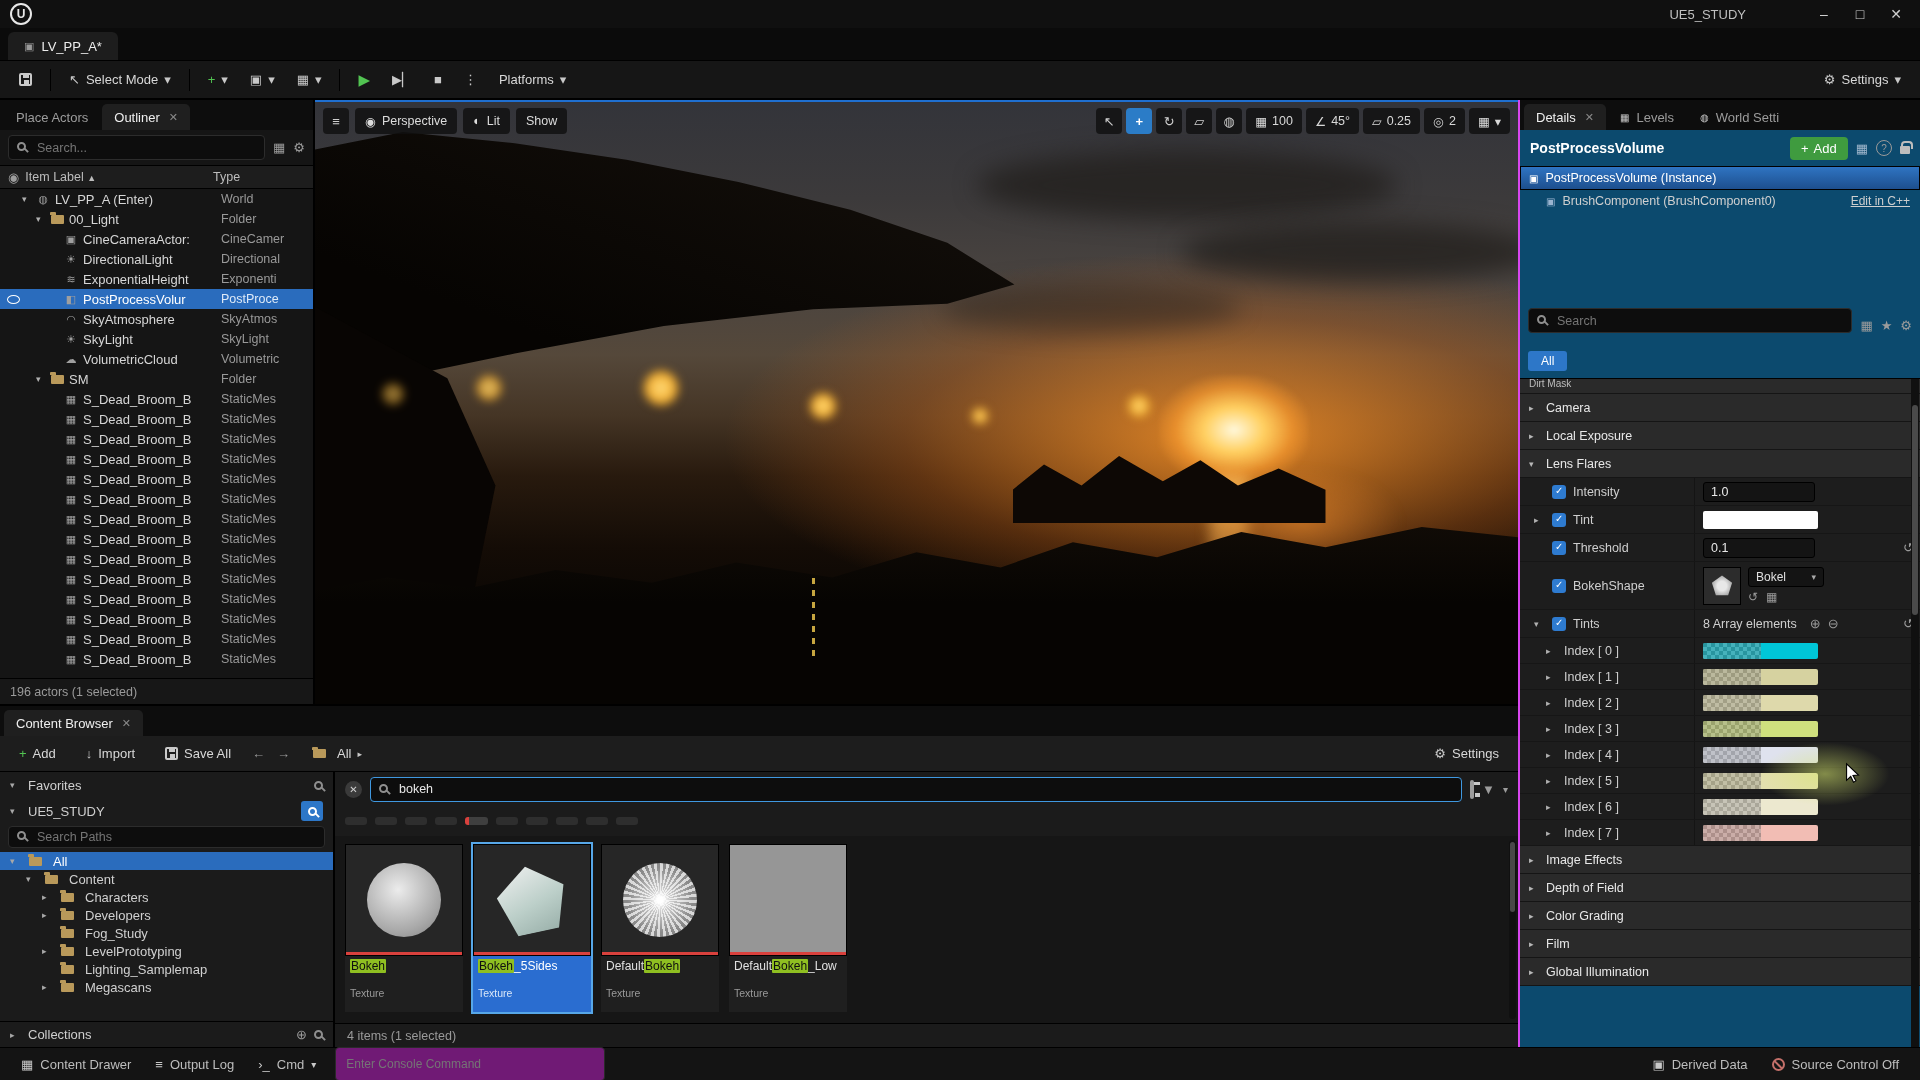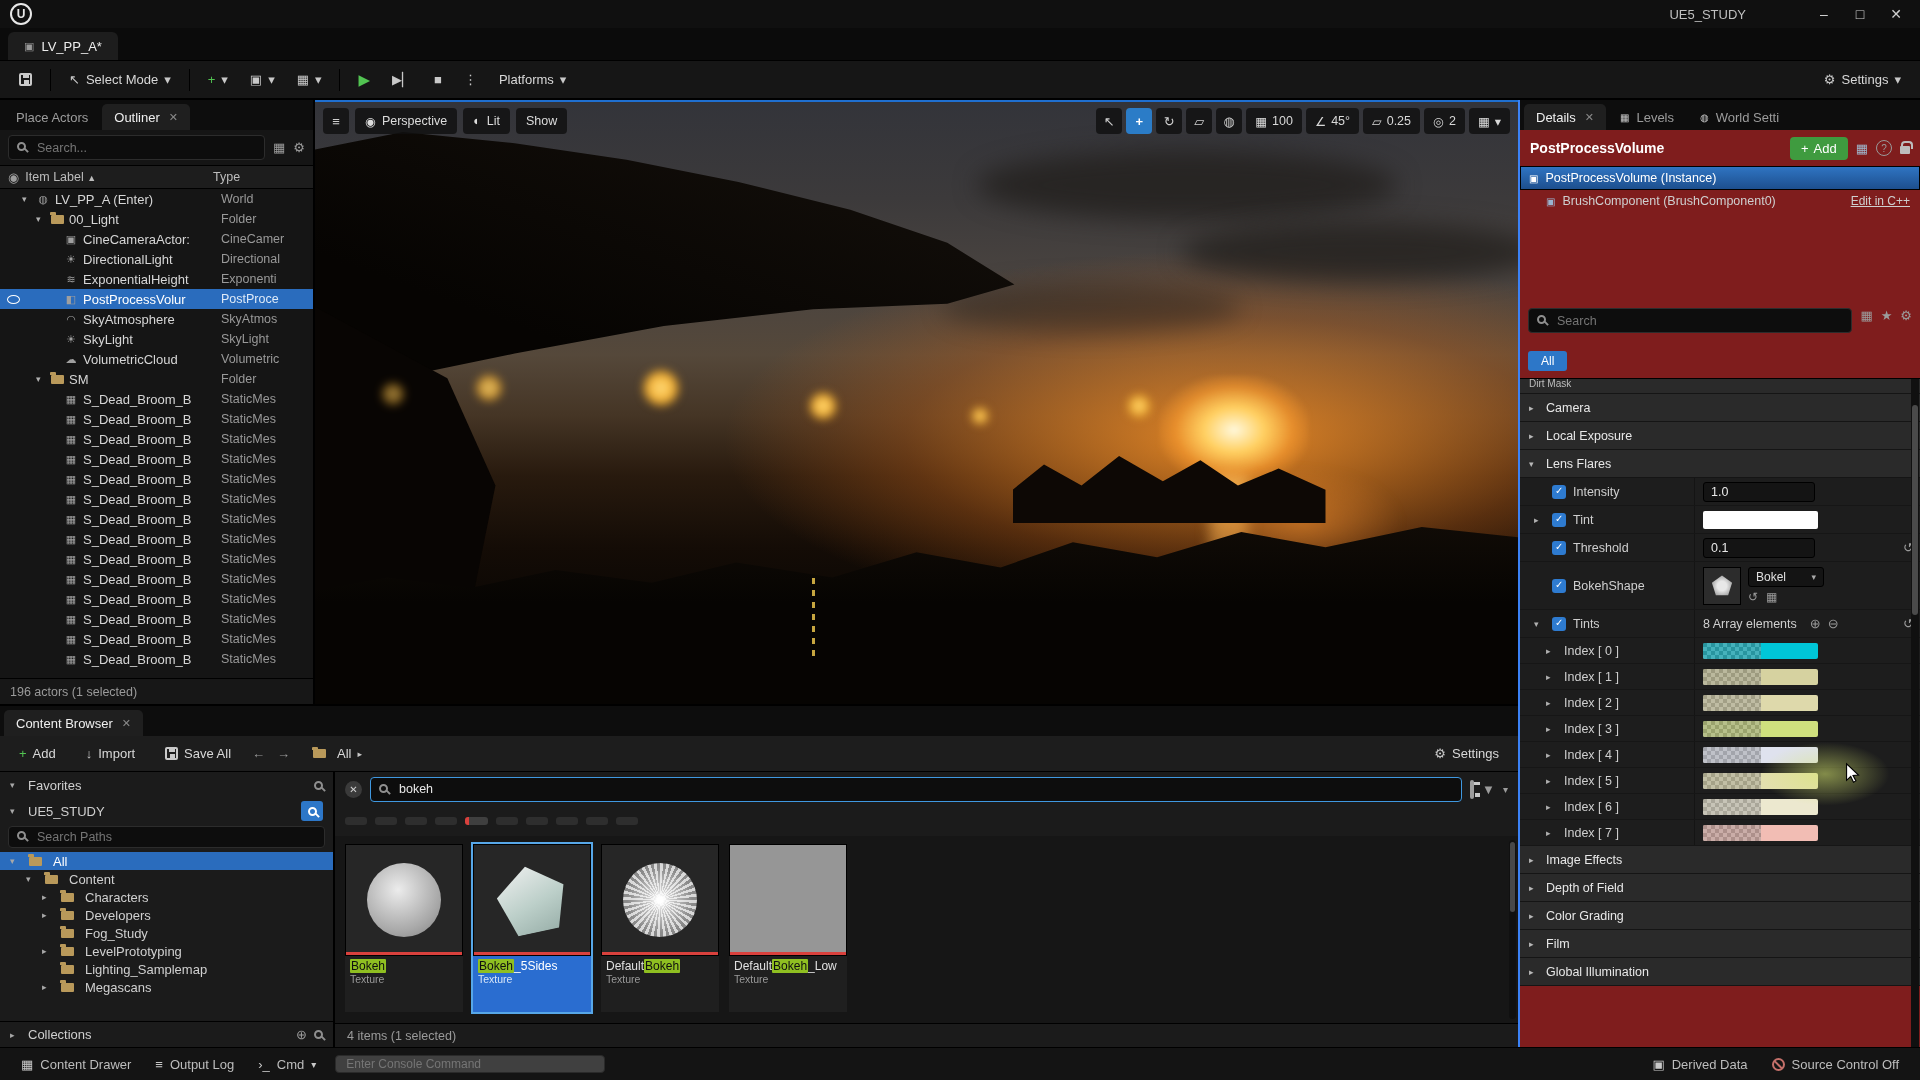--- a/index.html
+++ b/index.html
@@ -116,39 +116,39 @@
 .thumb-shape{width:74px;height:74px}
 .shape-circle .thumb-shape{border-radius:50%;background:radial-gradient(circle at 42% 36%,#ececec,#a8a8a8 65%,#7e7e7e)}
 .shape-pentagon .thumb-shape{clip-path:polygon(50% 4%,96% 38%,78% 94%,22% 94%,4% 38%);background:linear-gradient(160deg,#f2f2f2,#bccfc9 55%,#93aaa4);transform:rotate(-12deg)}
 .shape-burst .thumb-shape{border-radius:50%;background:radial-gradient(circle,#fff 6%,rgba(255,255,255,.6) 20%,transparent 62%),repeating-conic-gradient(#d8d8d8 0 5deg,#8a8a8a 5deg 10deg);filter:blur(.4px)}
 .shape-plain{background:#969696}
 .asset-meta{flex:1;padding:3px 5px;background:#1f1f1f;min-height:0;overflow:hidden}
 .asset-tile.selected .asset-meta{background:#2a6dd0}
 .asset-label{font-size:12px;color:#e0e0e0;white-space:nowrap;overflow:hidden}
 .asset-tile.selected .asset-label{color:#fff}
 .hl{background:#8fbf21;color:#101010;border-radius:1px;padding:0 1px}
-.asset-type{font-size:10.5px;color:#9a9a9a;}
+.asset-type{font-size:10.5px;color:#9a9a9a;margin-top:14px}
 .asset-tile.selected .asset-type{color:#d8e6f8}
 .cb-status{height:24px;display:flex;align-items:center;padding:0 12px;font-size:12.5px;color:#9a9a9a;background:#1b1b1b;border-top:1px solid #000}
 .cb-scroll{position:absolute;right:2px;top:4px;bottom:4px;width:7px;background:#101010;border-radius:4px}
 .cb-scroll .thumb{position:absolute;top:2px;height:70px;left:1px;width:5px;border-radius:3px;background:#484848}
 
-.details{flex:1;border-left:2px solid #3b82f6;background:#7f1d1d;display:flex;flex-direction:column;min-width:0}
+.details{flex:1;border-left:2px solid #d946ef;background:#0c4a6e;display:flex;flex-direction:column;min-width:0}
 .dt-header{height:36px;display:flex;align-items:center;gap:8px;padding:0 10px}
 .dt-title{font-size:14px;font-weight:bold;color:#fff;white-space:nowrap}
 .add-btn{display:flex;align-items:center;gap:5px;background:#3f9b3f;color:#fff;border-radius:4px;padding:4px 11px;font-size:13px;margin-left:auto}
 .dt-hicon{color:#9fb6cc;font-size:13px}
 .qmark{width:16px;height:16px;border-radius:50%;border:1px solid #9a9a9a;color:#9a9a9a;font-size:10px;display:flex;align-items:center;justify-content:center}
 .lock{width:10px;height:8px;background:#bdbdbd;border-radius:1px;position:relative;margin-top:4px}
 .lock::before{content:"";position:absolute;top:-5px;left:1px;width:8px;height:6px;border:2px solid #bdbdbd;border-bottom:none;border-radius:4px 4px 0 0}
 .instance-row{height:24px;background:linear-gradient(180deg,#2f74c2,#1d4f8e);display:flex;align-items:center;gap:7px;padding:0 8px;font-size:12.5px;color:#fff;border:1px solid #000}
 .component-row{height:22px;display:flex;align-items:center;gap:7px;padding:0 10px 0 26px;font-size:12.5px;color:#cfcfcf}
 .edit-cpp{margin-left:auto;color:#cfcfcf;text-decoration:underline;font-size:12px}
 .dt-gap{height:92px}
-.dt-search{display:flex;align-items:flex-start;gap:8px;padding:4px 8px}
+.dt-search{display:flex;align-items:flex-end;gap:8px;padding:4px 8px}
 .dt-cats{display:flex;gap:16px;padding:7px 14px 5px;font-size:12.5px;color:#b5b5b5}
 .all-chip{margin:2px 8px 7px;background:#2d77c8;color:#fff;border-radius:3px;padding:3px 13px;font-size:12px;width:max-content}
 .dt-list{flex:1;overflow:hidden;position:relative;font-size:12.5px;border-top:1px solid #000}
 .cat-row{height:28px;background:#2a2a2a;display:flex;align-items:center;gap:7px;padding:0 9px;color:#e8e8e8;border-bottom:1px solid #151515}
 .cat-row.partial{height:15px;overflow:hidden}
 .cat-row.partial .cat-label{margin-top:-6px;font-size:10px;color:#bdbdbd}
 .cat-arrow{font-size:9px;color:#b8b8b8;width:10px}
 .prop-row{display:flex;height:28px;border-bottom:1px solid #161616;background:#1d1d1d;align-items:stretch}
 .prop-row.tall{height:48px}
 .prop-name{width:175px;display:flex;align-items:center;gap:7px;padding-left:14px;border-right:1px solid #141414;color:#cfcfcf;flex:none}
@@ -171,21 +171,21 @@
 .idx-name{width:175px;display:flex;align-items:center;gap:7px;padding-left:26px;border-right:1px solid #141414;color:#cfcfcf;flex:none;height:100%}
 .idx-value{flex:1;display:flex;align-items:center;padding:0 8px;position:relative}
 .tint-swatch{width:115px;height:16px;border-radius:2px;position:relative;overflow:hidden;background:var(--c,#888)}
 .tint-swatch::before{content:"";position:absolute;left:0;top:0;bottom:0;width:50%;background:repeating-conic-gradient(#9a9a9a 0 25%,#5a5a5a 0 50%) 0 0/8px 8px}
 .tint-swatch::after{content:"";position:absolute;left:0;top:0;bottom:0;width:50%;background:var(--c,#888);opacity:.55}
 .dt-scroll{position:absolute;right:1px;top:0;bottom:0;width:8px;background:#101010}
 .dt-scroll .thumb{position:absolute;top:26px;height:210px;left:1px;width:6px;border-radius:3px;background:#4a4a4a}
 
 .statusbar{height:33px;background:#141414;border-top:1px solid #000;display:flex;align-items:center;gap:2px;padding:0 10px;font-size:13px;color:#bdbdbd}
 .sb-item{display:flex;align-items:center;gap:7px;padding:0 11px}
-.console-input{width:270px;background:#404040;border:1px solid #2a2a2a;border-radius:4px;height:18px;color:#9a9a9a;padding:0 10px;font-size:12px;font-family:"Liberation Sans",sans-serif;outline:none;margin-left:6px}
+.console-input{width:270px;background:#701a75;border:1px solid #2a2a2a;border-radius:4px;height:34px;color:#9a9a9a;padding:0 10px;font-size:12px;font-family:"Liberation Sans",sans-serif;outline:none;margin-left:6px}
 .sc-icon{width:13px;height:13px;border-radius:50%;border:2px solid #c4706a;position:relative}
 .sc-icon::after{content:"";position:absolute;left:-1px;top:4px;width:11px;height:2px;background:#c4706a;transform:rotate(45deg)}
 
 .cursor-glow{position:absolute;left:1760px;top:742px;width:130px;height:64px;background:radial-gradient(ellipse,rgba(214,230,110,.55),transparent 70%);z-index:49;pointer-events:none}
 .cursor{position:absolute;left:1842px;top:762px;width:22px;height:22px;z-index:50;pointer-events:none}
 </style>
 </head>
 <body>
 
 <div class="app">

